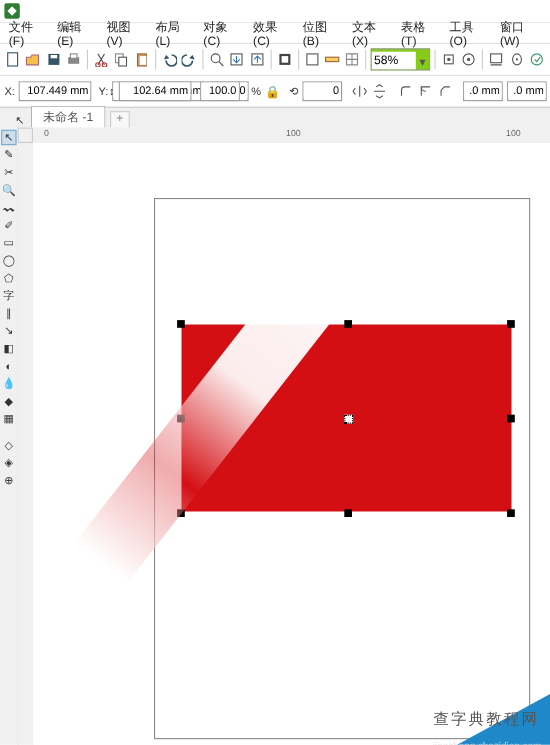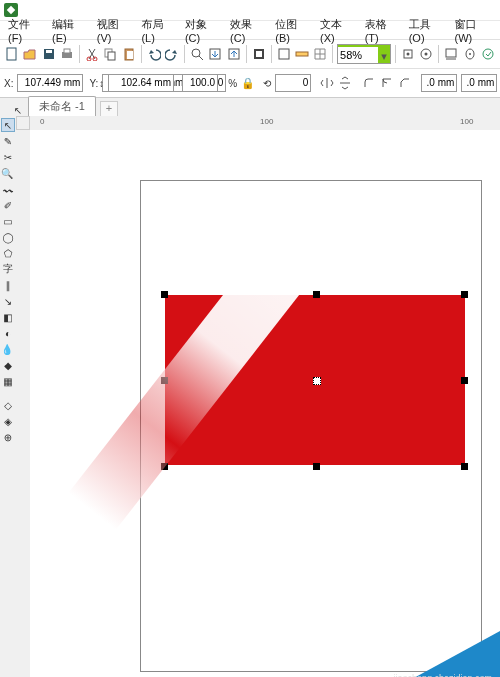--- a/index.html
+++ b/index.html
@@ -331,15 +331,16 @@
     <div class="selhdl" style="left:131px;top:333px"></div>
     <div class="selhdl" style="left:283px;top:333px"></div>
     <div class="selhdl" style="left:431px;top:333px"></div>
     <div class="selctr" style="left:283px;top:247px"></div>
 
     <div class="stripe"></div>
   </div>
 
   <div class="watermark">
     <div class="wm-tri"></div>
+    <div class="wm-txt1">查字典教程网</div>
     <div class="wm-txt2">jiaocheng.chazidian.com</div>
   </div>
 </div>
 
 </body></html>

